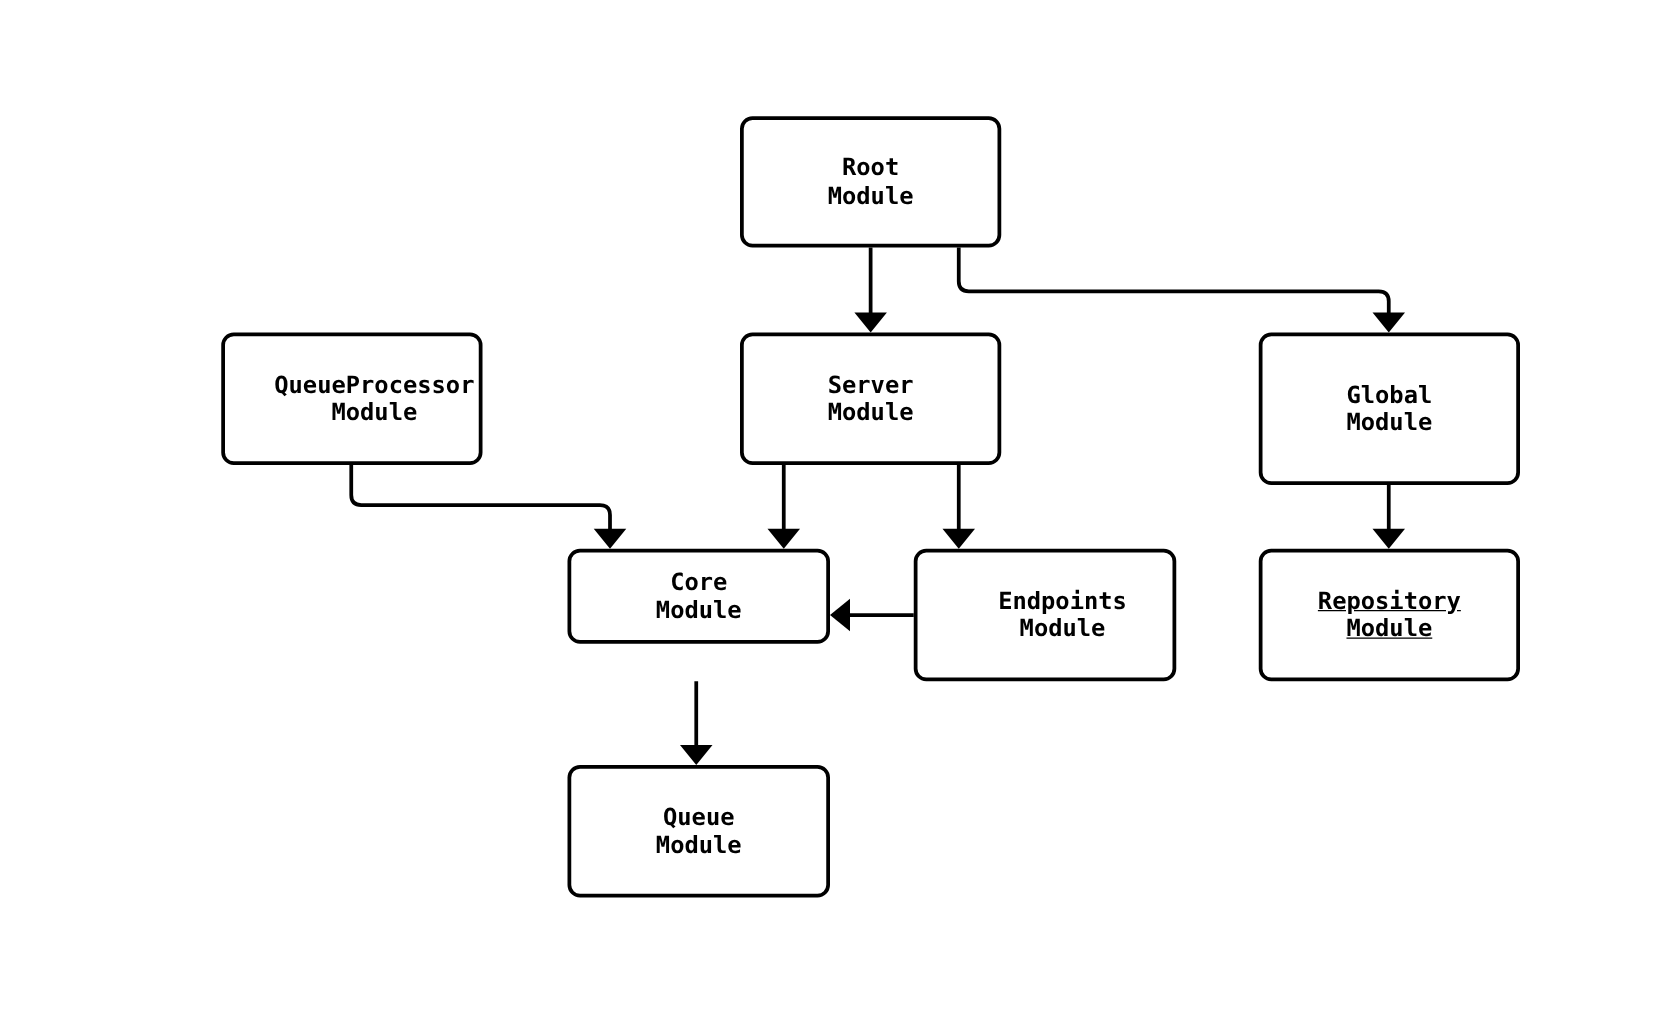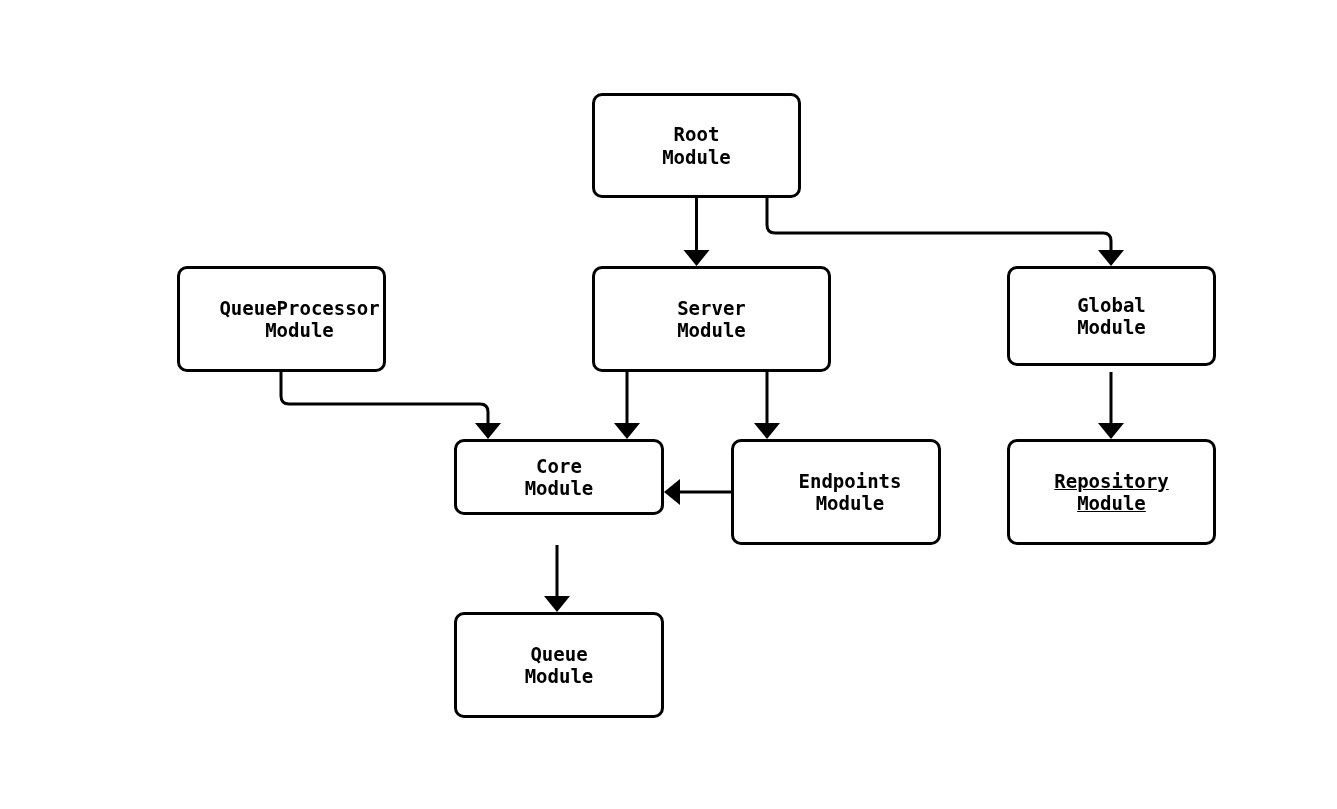--- a/index.html
+++ b/index.html
@@ -93,26 +93,26 @@
   <div class="node" style="left:548px; top:93px;  width:209px; height:105px;">
     <span class="node-label">Root
 Module</span>
   </div>
 
   <div class="node" style="left:133px; top:266px; width:209px; height:106px;padding-left:36px;">
     <span class="node-label">QueueProcessor
 Module</span>
   </div>
 
-  <div class="node" style="left:548px; top:266px; width:239px; height:106px;">
+  <div class="node" style="left:548px; top:266px; width:209px; height:106px;">
     <span class="node-label">Server
 Module</span>
   </div>
 
-  <div class="node" style="left:963px; top:266px; width:209px; height:100px;">
+  <div class="node" style="left:963px; top:266px; width:209px; height:122px;">
     <span class="node-label">Global
 Module</span>
   </div>
 
   <div class="node" style="left:410px; top:439px; width:210px; height:76px;">
     <span class="node-label">Core
 Module</span>
   </div>
 
   <div class="node" style="left:687px; top:439px; width:210px; height:106px;padding-left:28px;">

